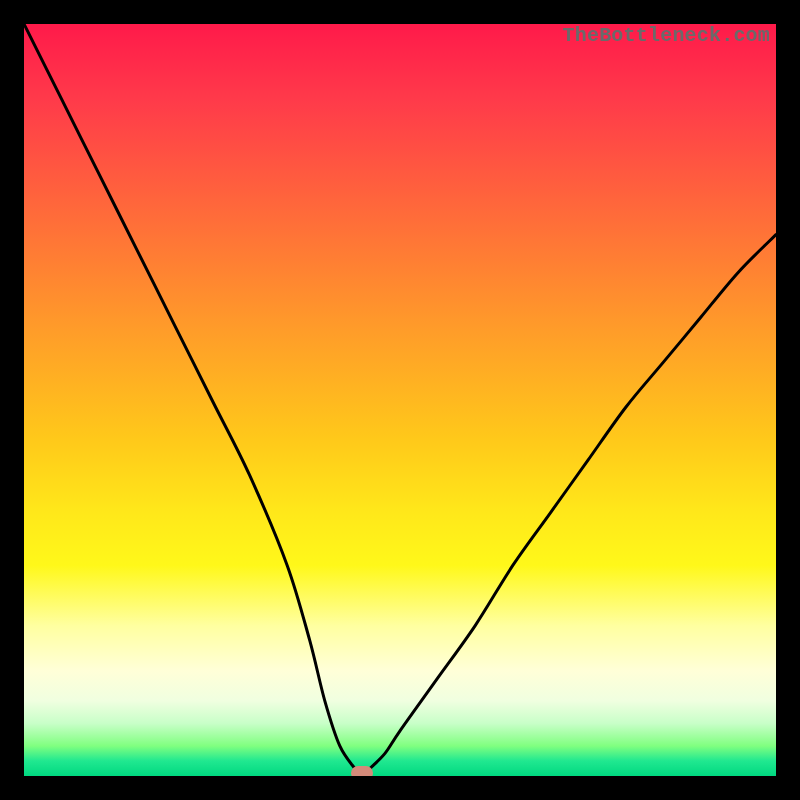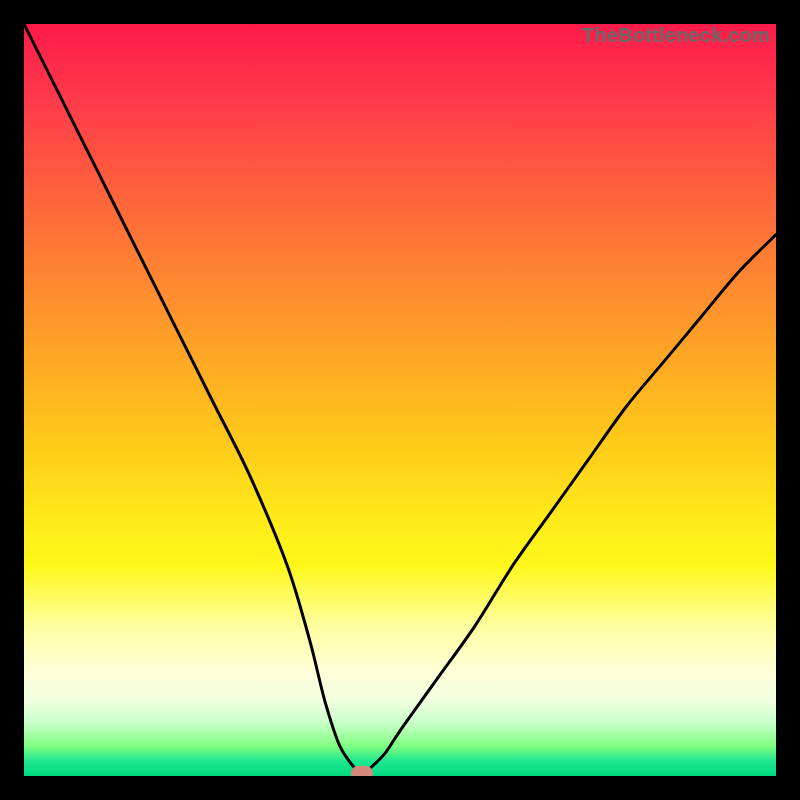--- a/index.html
+++ b/index.html
@@ -44,21 +44,21 @@
   .curve-svg {
     position: absolute;
     inset: 0;
     width: 100%;
     height: 100%;
   }
   .watermark {
     position: absolute;
     top: 0px;
     right: 6px;
-    font-family: Liberation Sans, sans-serif;
+    font-family: Liberation Mono, monospace;
     font-size: 20px;
     font-weight: bold;
     color: #6a6a6a;
     letter-spacing: 0.2px;
   }
   .marker {
     position: absolute;
     width: 22px;
     height: 14px;
     background: #d48a7a;

